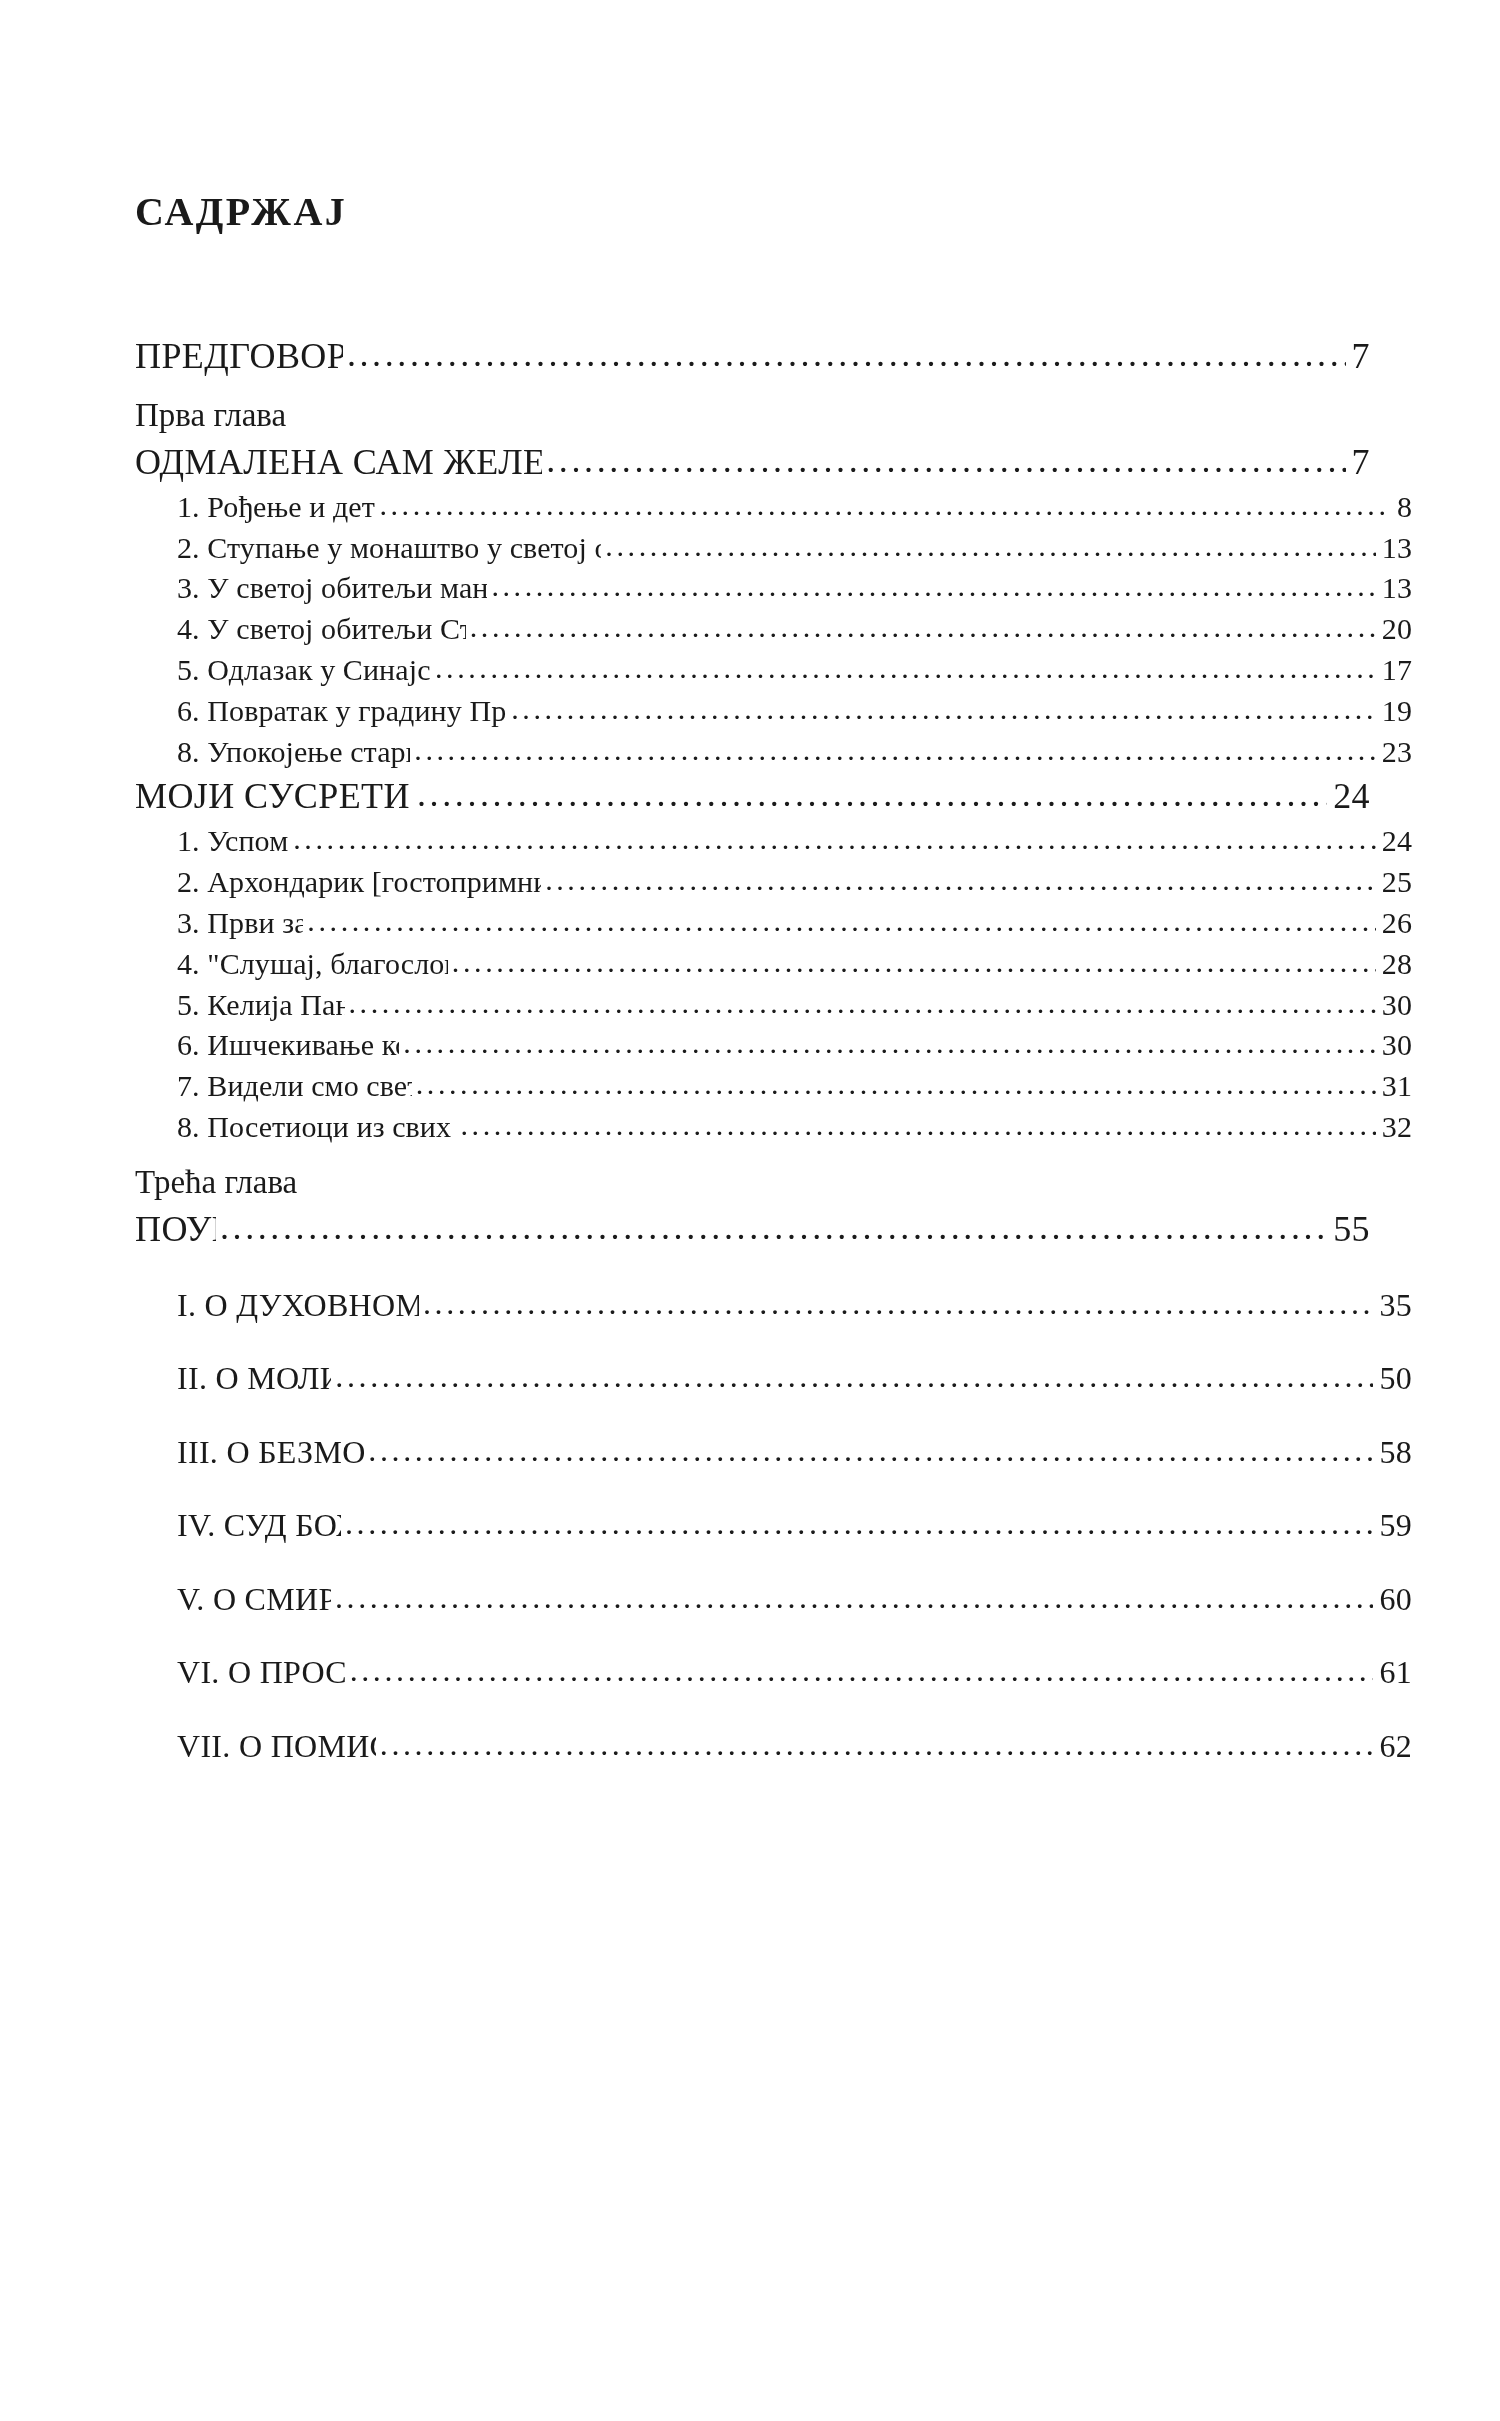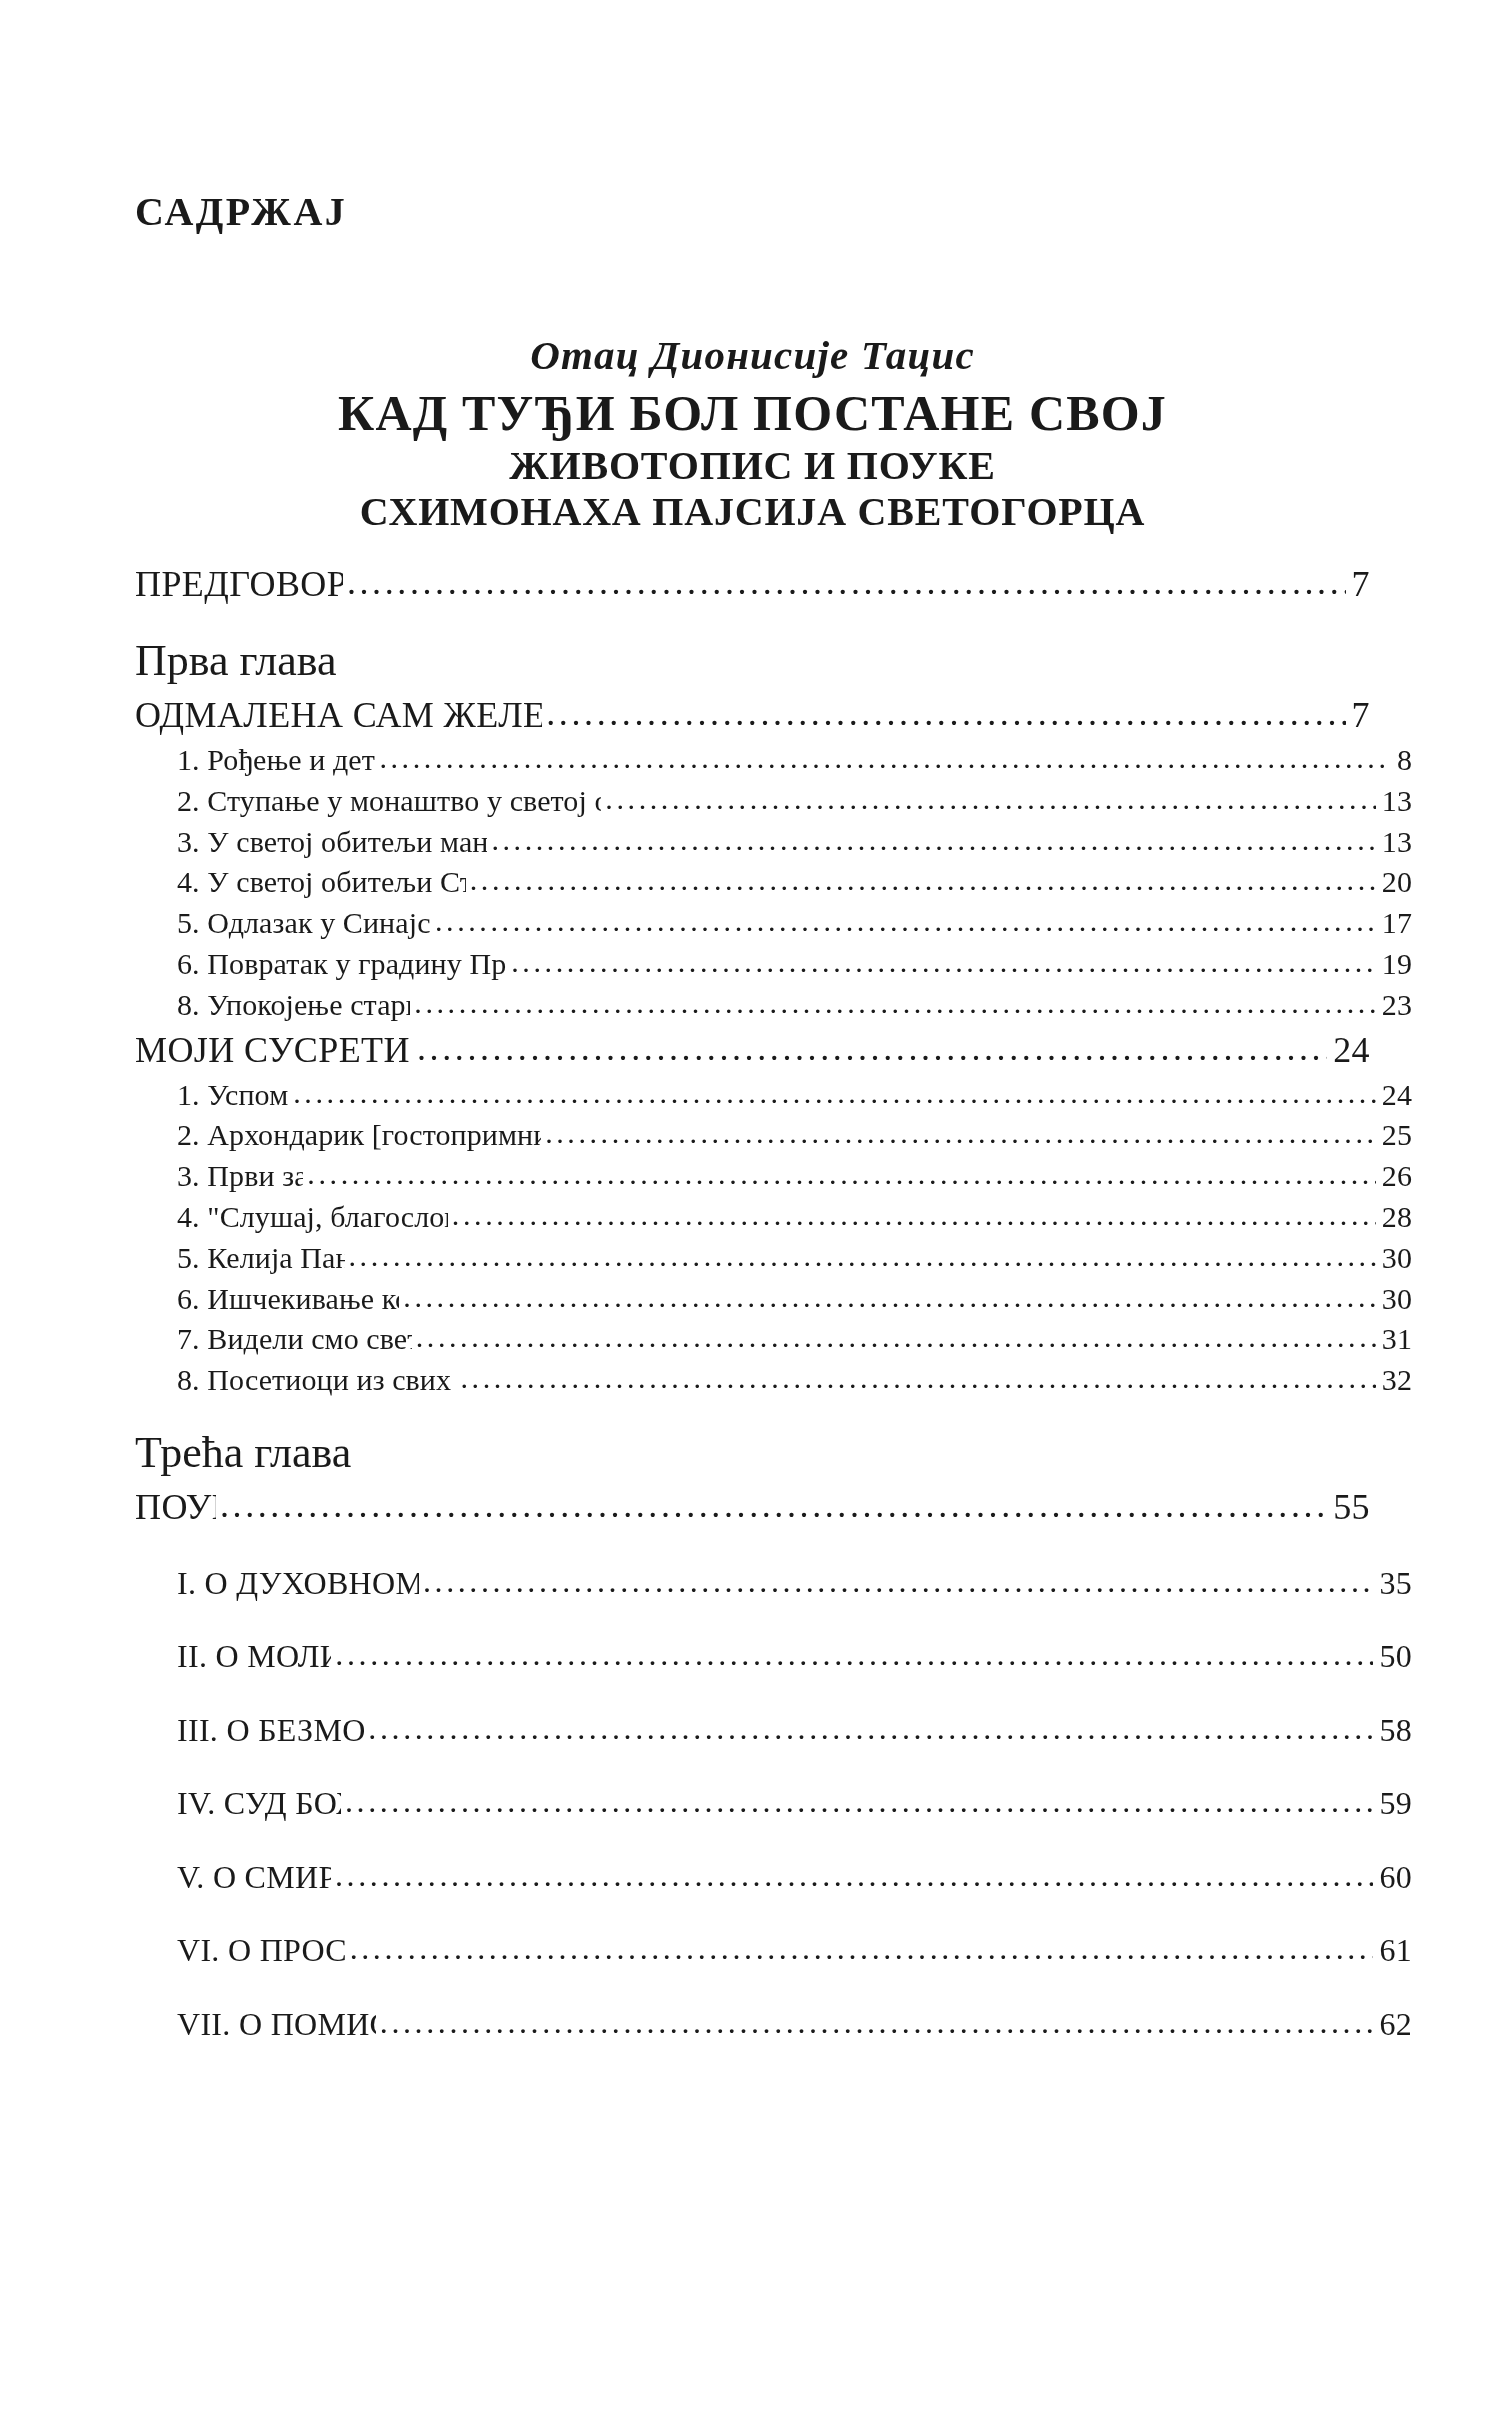--- a/index.html
+++ b/index.html
@@ -69,23 +69,23 @@
     letter-spacing: 0.8px;
     line-height: 1.14;
   }
 
   
   .toc-list {
     margin: 0;
     padding: 0;
   }
   .chapter-label {
-    font-size: 44px;
+    font-size: 33px;
     line-height: 1.36;
-    margin-top: 22px;
+    margin-top: 12px;
   }
 
   .entry {
     display: flex;
     align-items: baseline;
     width: 100%;
     line-height: 1.36;
     white-space: nowrap;
   }
   .entry .etext {
@@ -131,26 +131,20 @@
   .entry.level-roman .pageno { font-size: 32px; margin-top: 30px; }
 </style>
 </head>
 <body>
 
 <div class="page">
   <div class="content">
 
     <div class="toc-heading">САДРЖАЈ</div>
 
-    <div class="title-block">
-      <div class="author-line">Отац Дионисије Тацис</div>
-      <div class="title-main">КАД ТУЂИ БОЛ ПОСТАНЕ СВОЈ</div>
-      <div class="title-sub1">ЖИВОТОПИС И ПОУКЕ</div>
-      <div class="title-sub2">СХИМОНАХА ПАЈСИЈА СВЕТОГОРЦА</div>
-    </div>
 
     <div class="toc-list">
 
       <div class="entry level-top">
         <span class="etext">ПРЕДГОВОР ПИСЦА</span>
         <span class="leader">......................................................................................................................................</span>
         <span class="pageno">7</span>
       </div>
 
       <div class="chapter-label">Прва глава</div>

